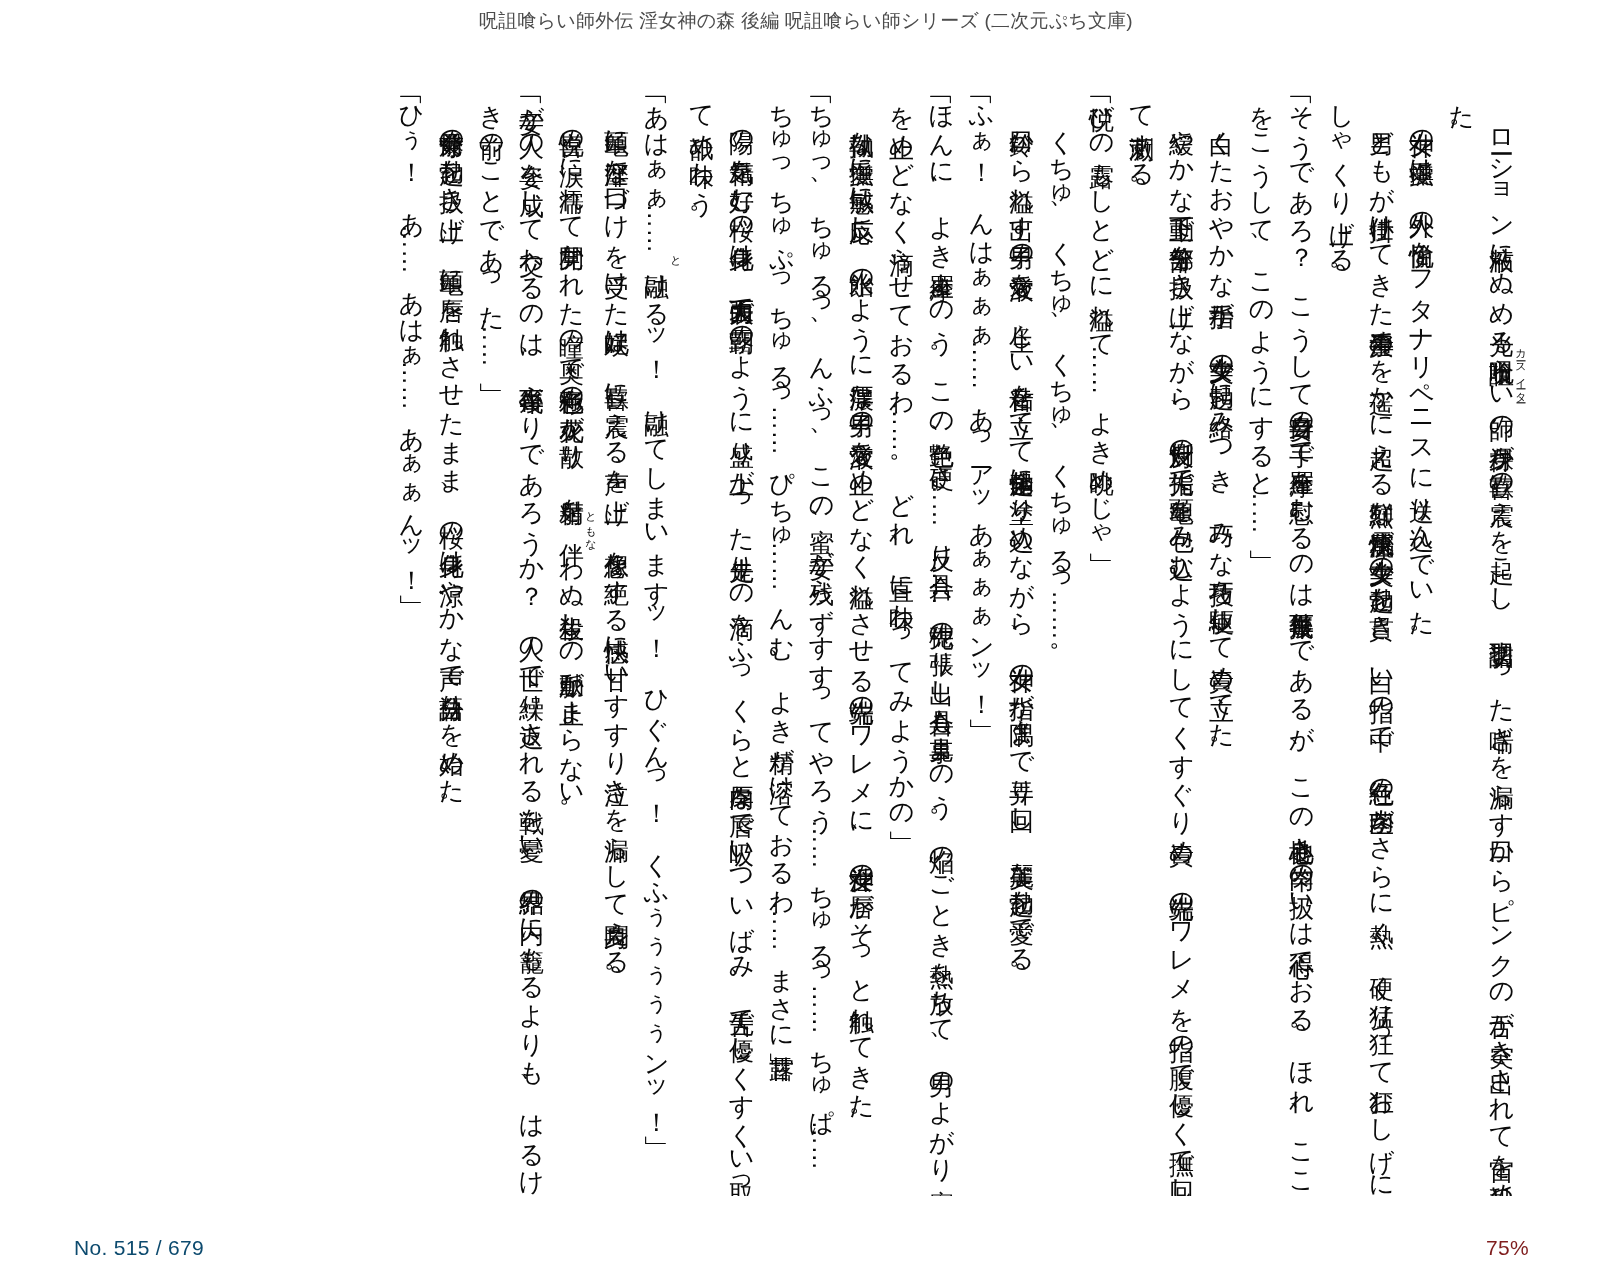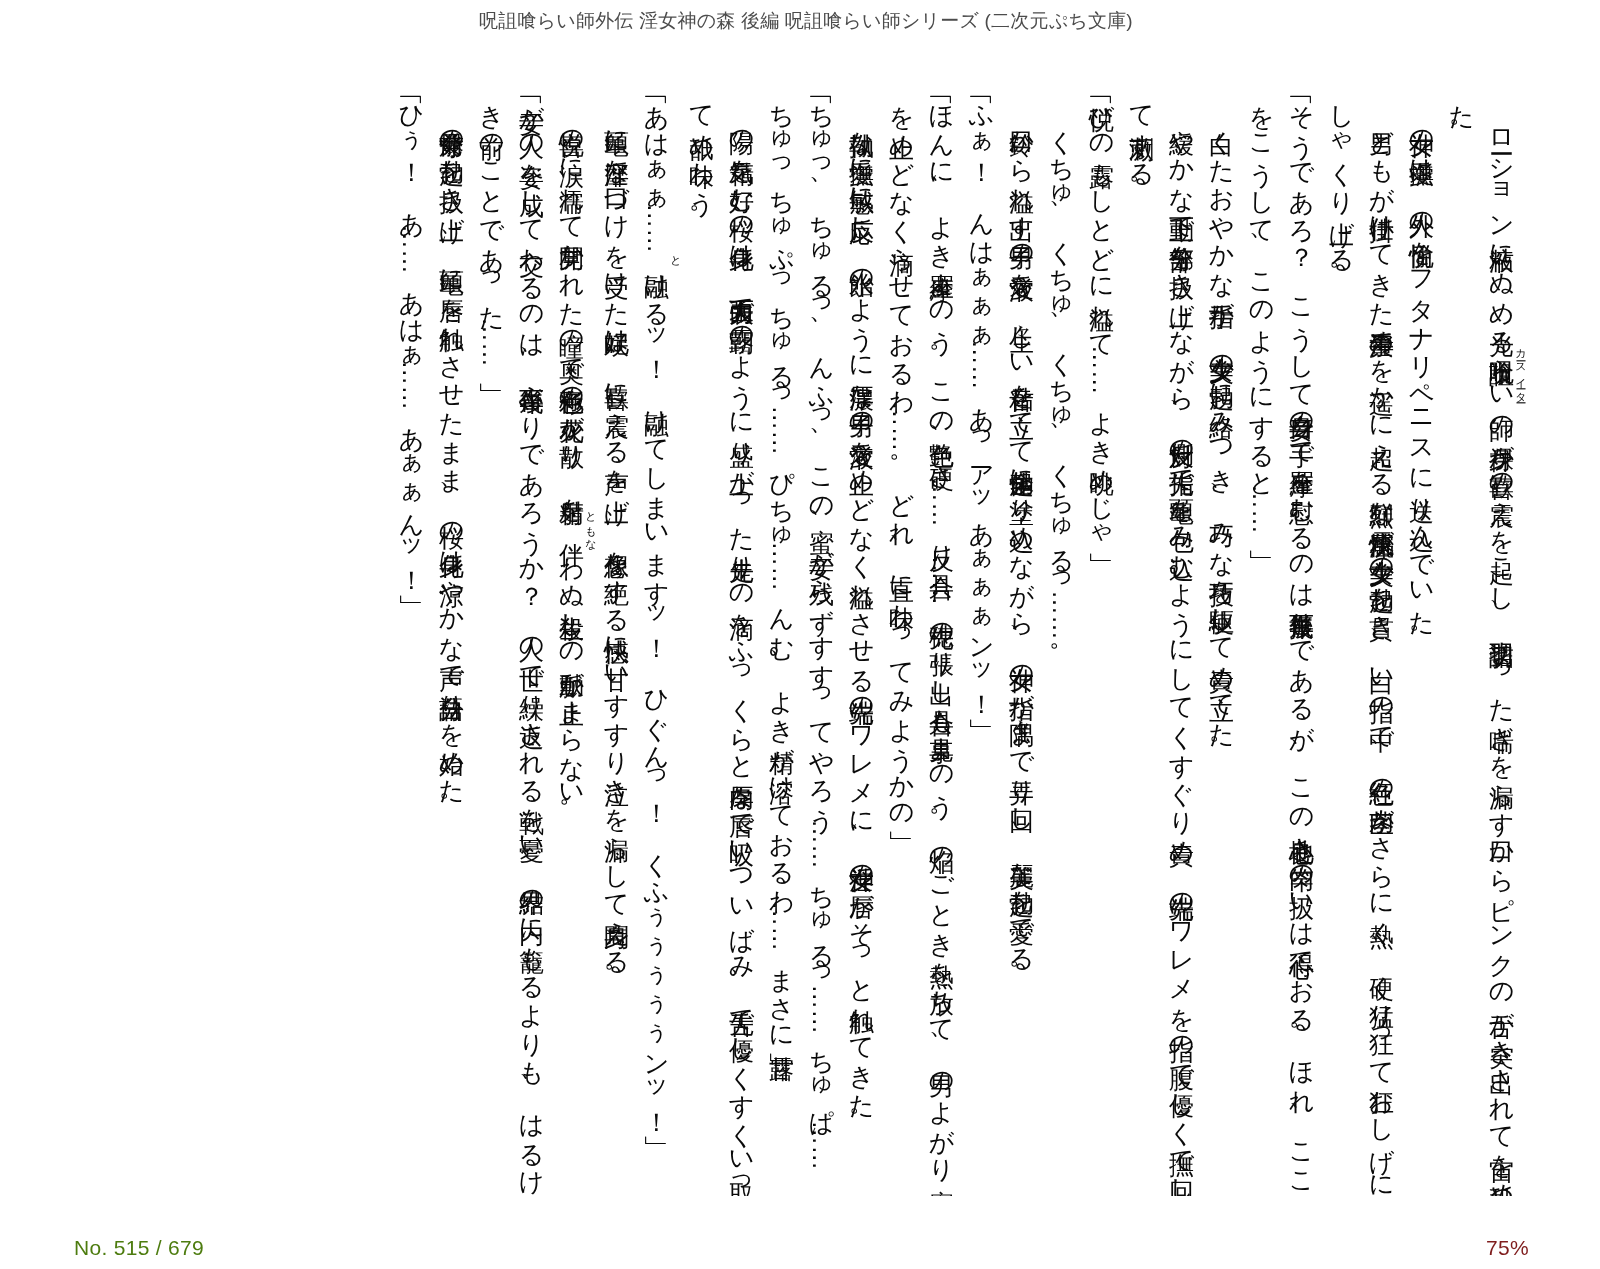--- a/index.html
+++ b/index.html
@@ -59,21 +59,21 @@
   ruby rt {
     font-size: 11px;
     color: #0a0a0a;
     letter-spacing: 1px;
   }
   .footer-pos {
     position: absolute;
     left: 74px;
     top: 1236px;
     font-size: 21px;
-    color: #4d7c0f;
+    color: #0c4a6e;
     letter-spacing: 0.3px;
   }
   .footer-progress {
     position: absolute;
     right: 83px;
     top: 1236px;
     font-size: 21px;
     color: #7f1d1d;
     letter-spacing: 0.3px;
   }

